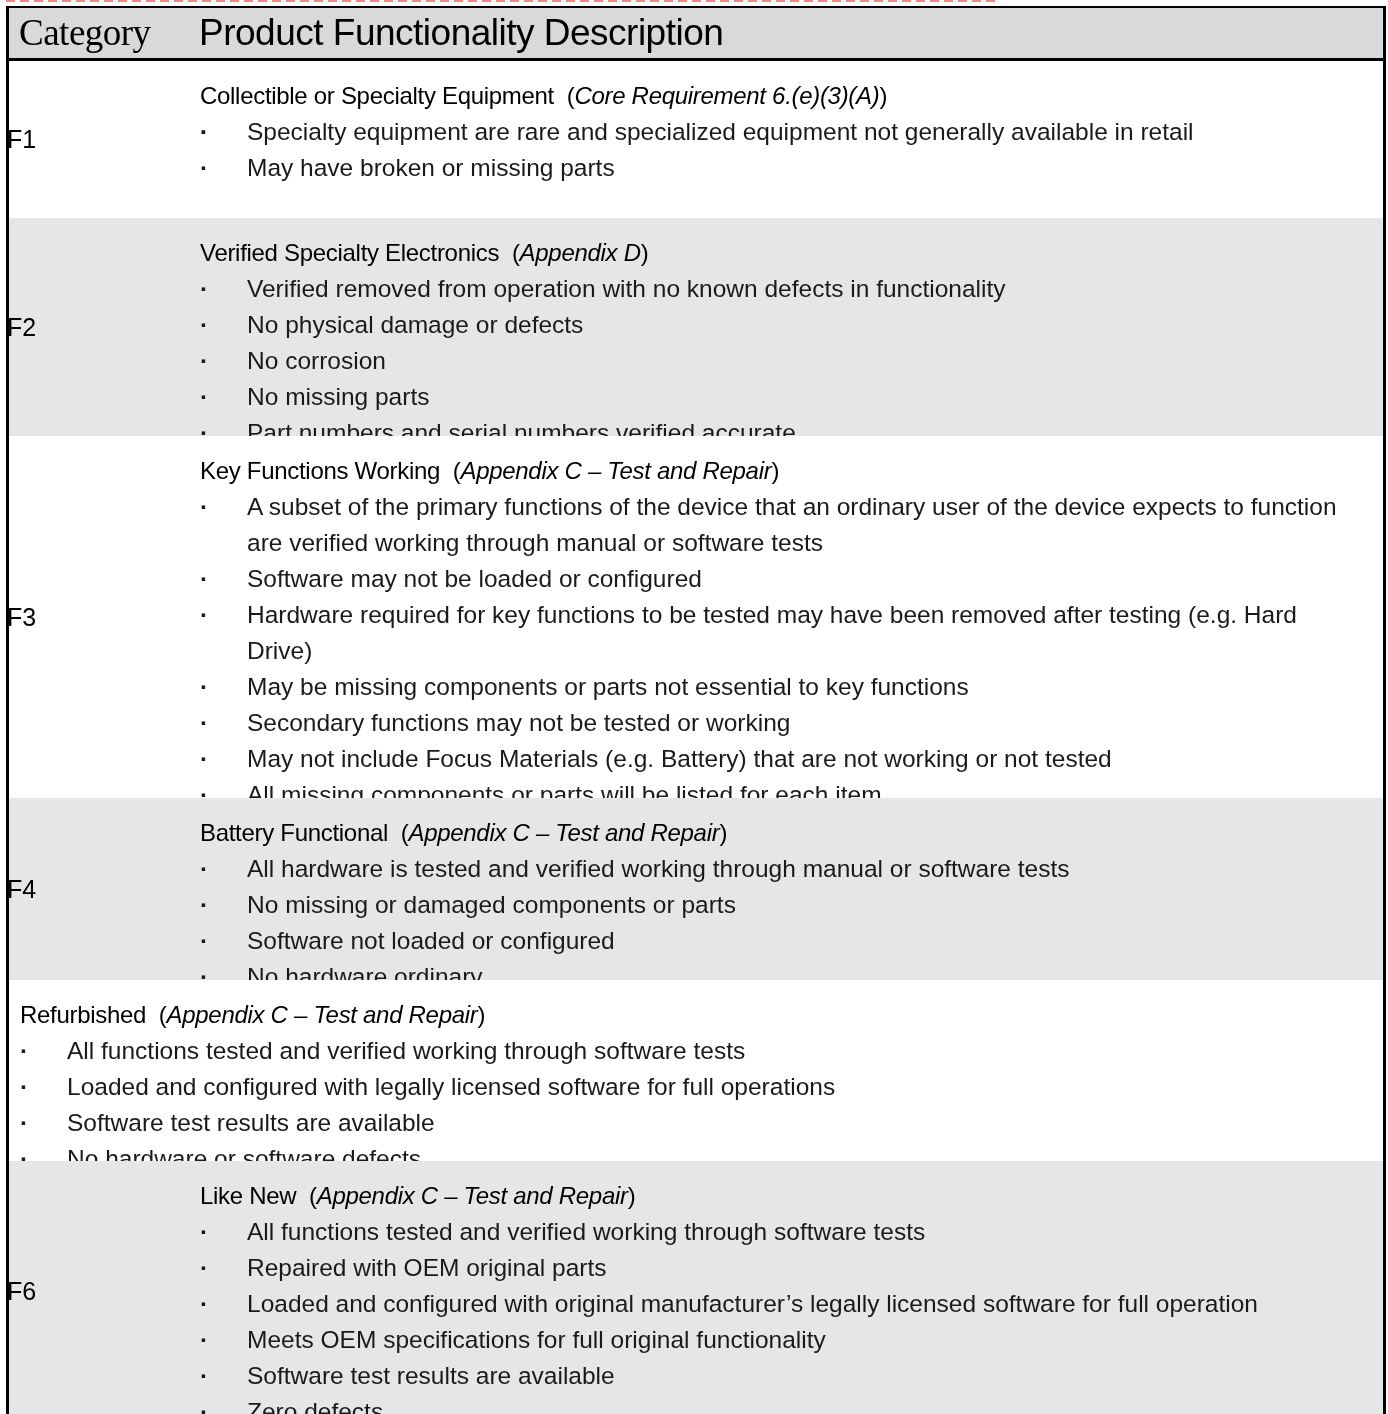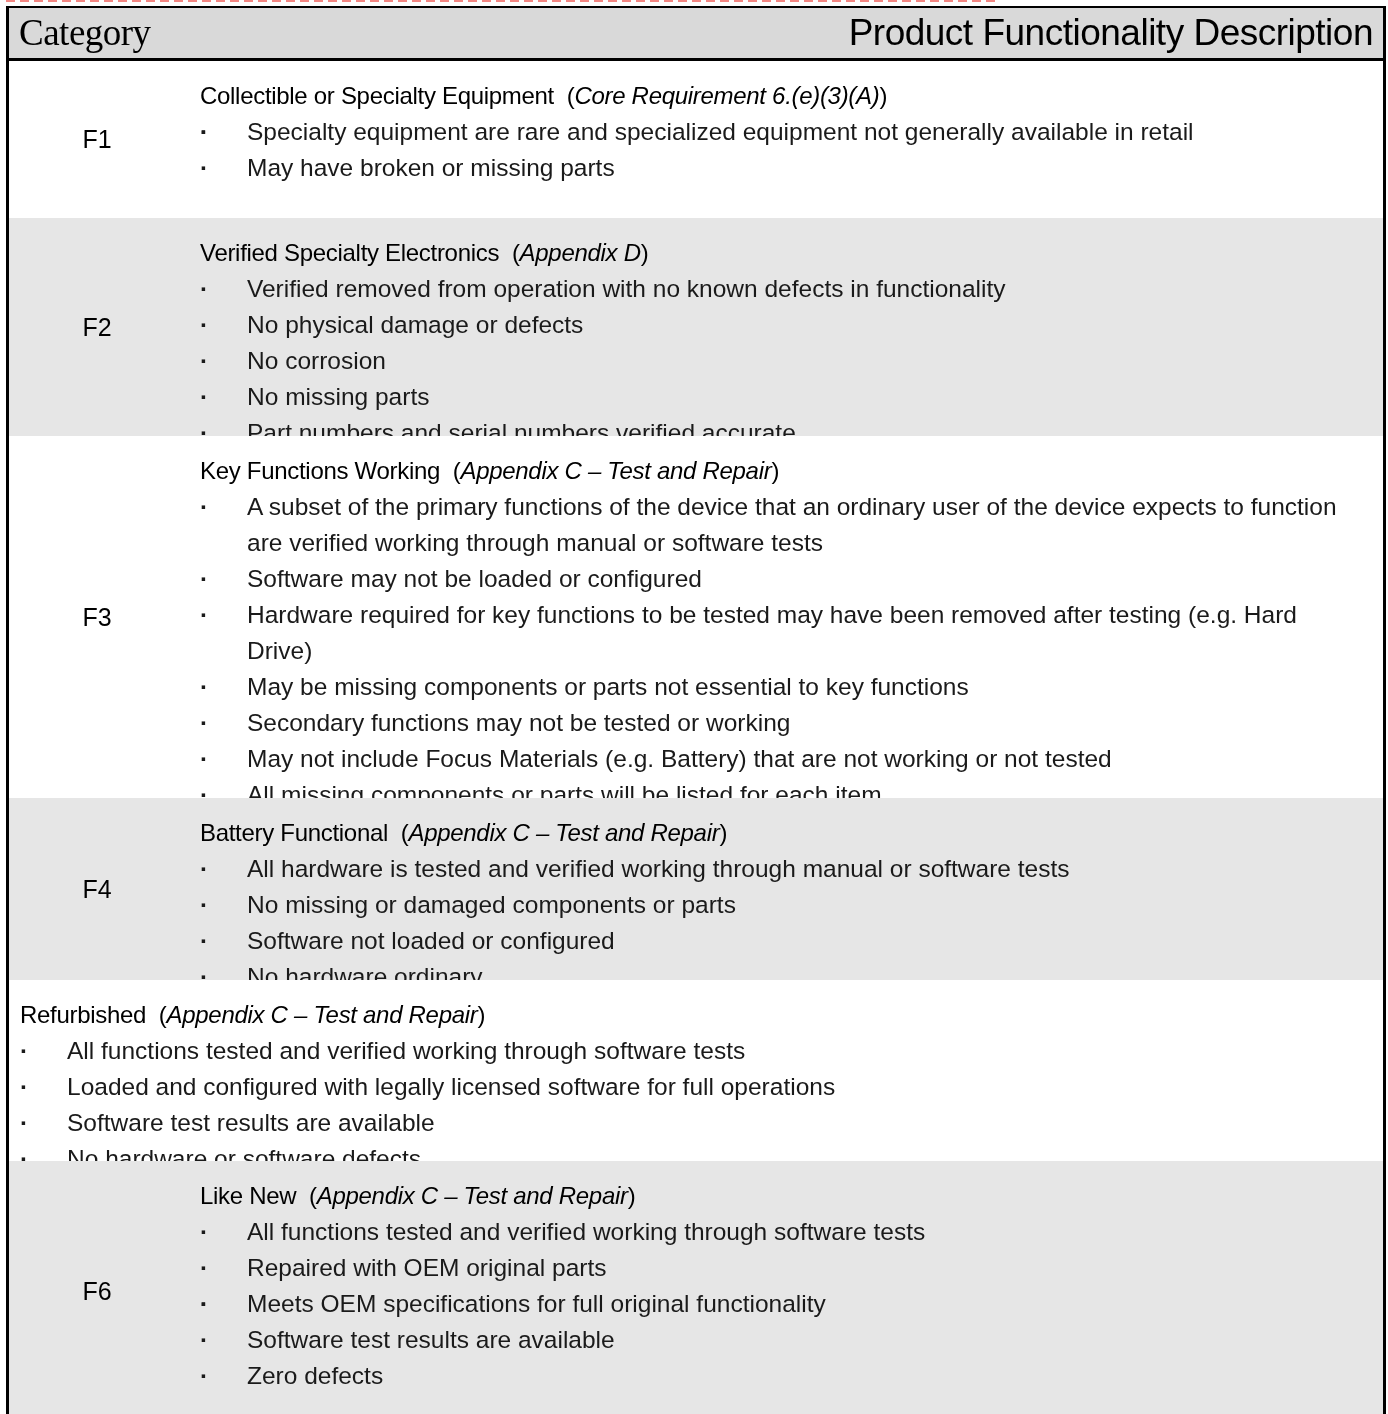--- a/index.html
+++ b/index.html
@@ -55,38 +55,38 @@
       width: 180px;
       font-size: 37px;
       padding-left: 10px;
       letter-spacing: -0.5px;
       line-height: 50px;
       white-space: nowrap;
       font-family: Liberation Serif, serif;
     }
     .header .col-desc {
       flex: 1;
-      text-align: right;
+      text-align: left;
       font-size: 37px;
       line-height: 50px;
       letter-spacing: -0.5px;
       padding-right: 10px;
       white-space: nowrap;
     }
     .row {
       display: flex;
       position: relative;
     }
     .row.shaded { background: #e6e6e6; }
     .row.plain { background: #ffffff; }
     .row .cat {
       width: 180px;
       display: flex;
       align-items: center;
-      justify-content: center;
+      justify-content: flex-start;
       font-size: 25px;
       font-weight: normal;
       padding-right: 0;
     }
     .row .cat span { transform: translateX(-2px); }
     .row .desc {
       flex: 1;
       padding-left: 11px;
       padding-top: 16px;
     }
@@ -208,20 +208,20 @@
 
   <div class="row shaded" style="height:260px">
     <div class="cat">
         <span>F6</span>
       </div>
     <div class="desc">
       <div class="title"><span>Like New</span><span style="white-space:pre">  (</span><span class="ref">Appendix C – Test and Repair</span><span>)</span></div>
       <ul class="bullets">
         <li><span class="dot">·</span><span>All functions tested and verified working through software tests</span></li>
         <li><span class="dot">·</span><span>Repaired with OEM original parts</span></li>
-        <li><span class="dot">·</span></li>
+        <li><span class="dot">·</span><span>Loaded and configured with original manufacturer’s legally licensed software for full operation</span></li>
         <li><span class="dot">·</span><span>Meets OEM specifications for full original functionality</span></li>
         <li><span class="dot">·</span><span>Software test results are available</span></li>
         <li><span class="dot">·</span><span>Zero defects</span></li>
       </ul>
     </div>
   </div>
 </div>
 
 </body></html>

